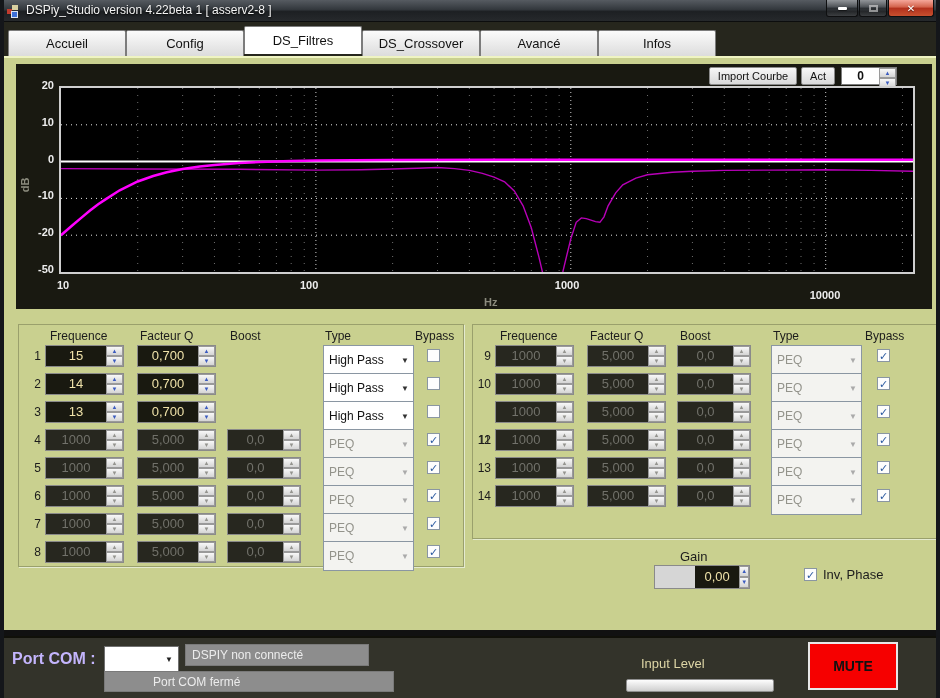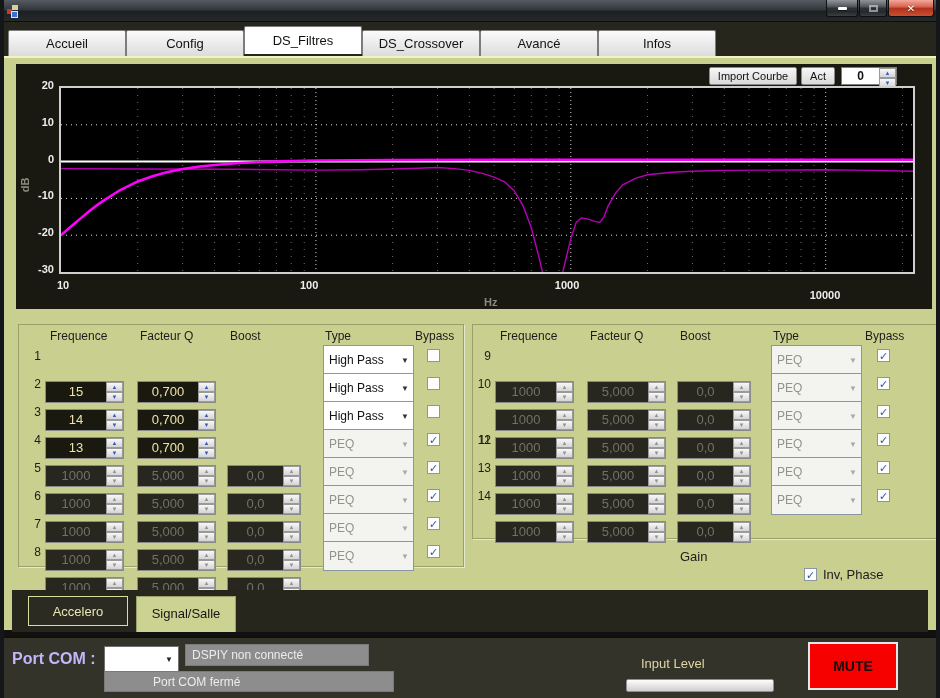--- a/index.html
+++ b/index.html
@@ -47,21 +47,21 @@
   .xlab{position:absolute;font-size:11px;font-weight:bold;color:#ededed;}
   .axis-name{position:absolute;font-size:11px;font-weight:bold;color:#8b8b7d;}
   .dB-name{left:2px;top:115px;transform:rotate(-90deg);}
   .hz-name{left:468px;top:232px;}
   
   .groupbox{position:absolute;border:1px solid #9aa06c;box-shadow:1px 1px 0 #e4ead0;}
   .gb-left{left:14px;top:266px;width:446px;height:243px;}
   .gb-right{left:468px;top:266px;width:466px;height:215px;}
   .col-h{position:absolute;top:4px;font-size:12px;color:#1c1c1c;}
   .rownum{position:absolute;width:16px;text-align:right;font-size:12px;color:#1c1c1c;}
-  .spinfield{position:absolute;height:22px;display:flex;border:1px solid #8a8a8a;background:#d6d6d6;margin-top:36px;}
+  .spinfield{position:absolute;height:22px;display:flex;border:1px solid #8a8a8a;background:#d6d6d6;}
   .spinfield .val{height:20px;background:#191910;color:#efe2a9;font-size:13px;text-align:center;line-height:20px;}
   .spinfield.disabled .val{background:#27271f;color:#71716a;}
   .spincol{width:17px;display:flex;flex-direction:column;}
   .spinbtn{flex:1;background:linear-gradient(#f8f8f8,#d4d4d4);border:1px solid #9a9a9a;font-size:6px;line-height:8px;
            color:#3b5bbf;text-align:center;}
   .disabled .spinbtn{color:#94948f;}
   .dropdown{position:absolute;height:30px;background:#fff;border:1px solid #8a96a2;display:flex;align-items:center;font-size:12px;color:#111;}
   .dropdown .ddtext{flex:1;padding-left:5px;white-space:nowrap;overflow:hidden;}
   .dropdown .ddarrow{width:16px;text-align:center;font-size:8px;color:#333;}
   .dropdown.disabled{background:#f3f3f0;color:#93938b;}
@@ -99,20 +99,21 @@
 <body>
 
 <div class="window">
 
   <div class="titlebar">
     <div class="app-icon">
       <div class="sq1"></div>
         <div class="sq2"></div>
         <div class="sq3"></div>
     </div>
+    <div class="title-text">DSPiy_Studio version 4.22beta 1 [ asserv2-8 ]</div>
     <div class="winbtns">
       <div class="winbtn min">
           <div class="glyph-min"></div>
         </div>
       <div class="winbtn max">
           <div class="glyph-max"></div>
         </div>
       <div class="winbtn close">
           <div class="glyph-close">✕</div>
         </div>
@@ -178,21 +179,21 @@
               <polyline points="0.0,147.2 10.6,138.0 20.2,129.9 29.0,122.5 37.2,116.3 44.9,111.1 58.7,102.3 76.7,93.5 92.2,88.0 105.8,84.3 121.6,81.0 138.7,78.4 153.5,76.9 178.2,75.1 198.4,74.0 230.2,72.9 254.9,72.5 331.6,71.9 433.1,71.8 509.8,71.8 688.0,71.8 764.7,71.8 841.4,71.8 852.0,71.8" fill="none" stroke="#ff00ff" stroke-width="2.5"></polyline>
             </g>
           </svg>
       </div>
       <div id="ytick-holder">
           <div class="ylab" style="left: 4px; top: 15px;">20</div>
           <div class="ylab" style="left: 4px; top: 51.8px;">10</div>
           <div class="ylab" style="left: 4px; top: 88.6px;">0</div>
           <div class="ylab" style="left: 4px; top: 125.4px;">-10</div>
           <div class="ylab" style="left: 4px; top: 162.2px;">-20</div>
-          <div class="ylab" style="left: 4px; top: 199px;">-30</div>
+          <div class="ylab" style="left: 4px; top: 199px;">-50</div>
         </div>
       <div id="xtick-holder">
           <div class="xlab" style="left: 41px; top: 215px;">10</div>
           <div class="xlab" style="left: 283.905px; top: 215px;">100</div>
           <div class="xlab" style="left: 538.81px; top: 215px;">1000</div>
           <div class="xlab" style="left: 793.715px; top: 225px;">10000</div>
         </div>
     </div>
 
     <div class="groupbox gb-left" id="gb-left">
@@ -574,24 +575,20 @@
         <span class="spinbtn">▲</span>
         <span class="spinbtn">▼</span>
       </span>
     </div>
 
     <div class="invphase">
       <span class="checkbox" id="invphase-cb">✓</span>
       <span class="lbl">Inv, Phase</span>
     </div>
 
-    <div class="subtabstrip" id="subtabstrip">
-        <div class="subtab inactive">Accelero</div>
-        <div class="subtab active">Signal/Salle</div>
-      </div>
   </div>
 
   <div class="bottombar">
     <div class="portcom-label">Port COM :</div>
     <div class="combo">
       <span class="cval"></span>
       <span class="carrow">▼</span>
     </div>
     <div class="statusbox status1">DSPIY non connecté</div>
     <div class="statusbox status2">Port COM fermé</div>

